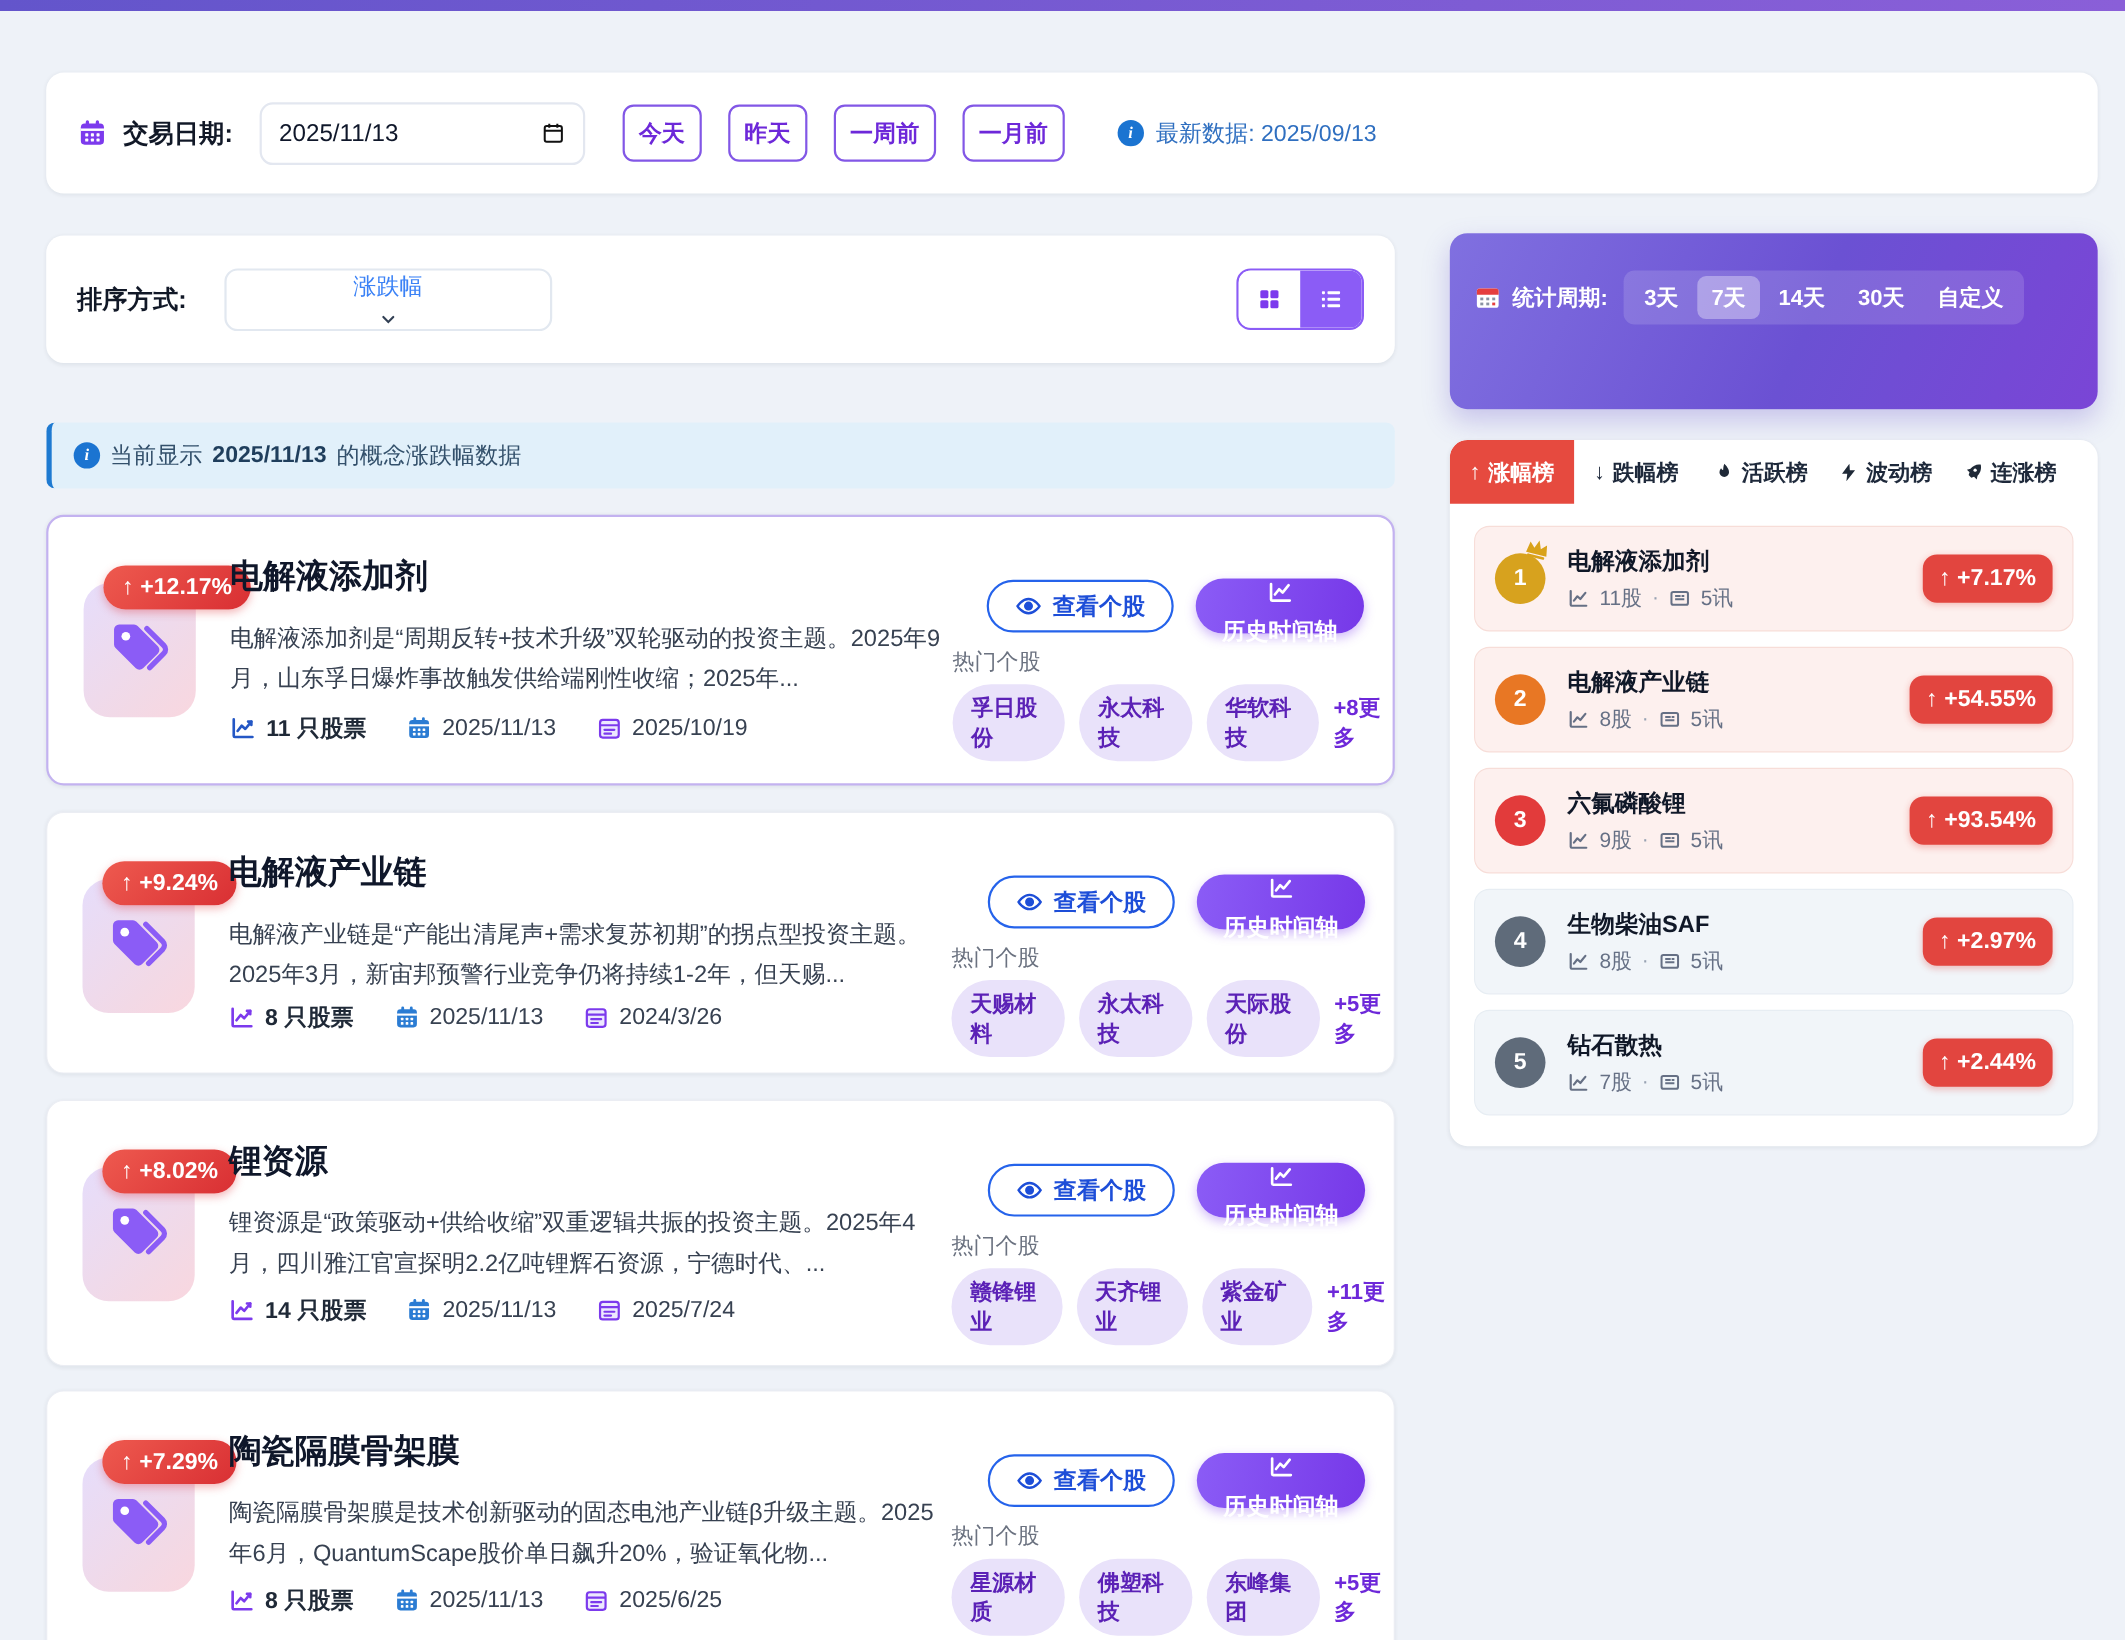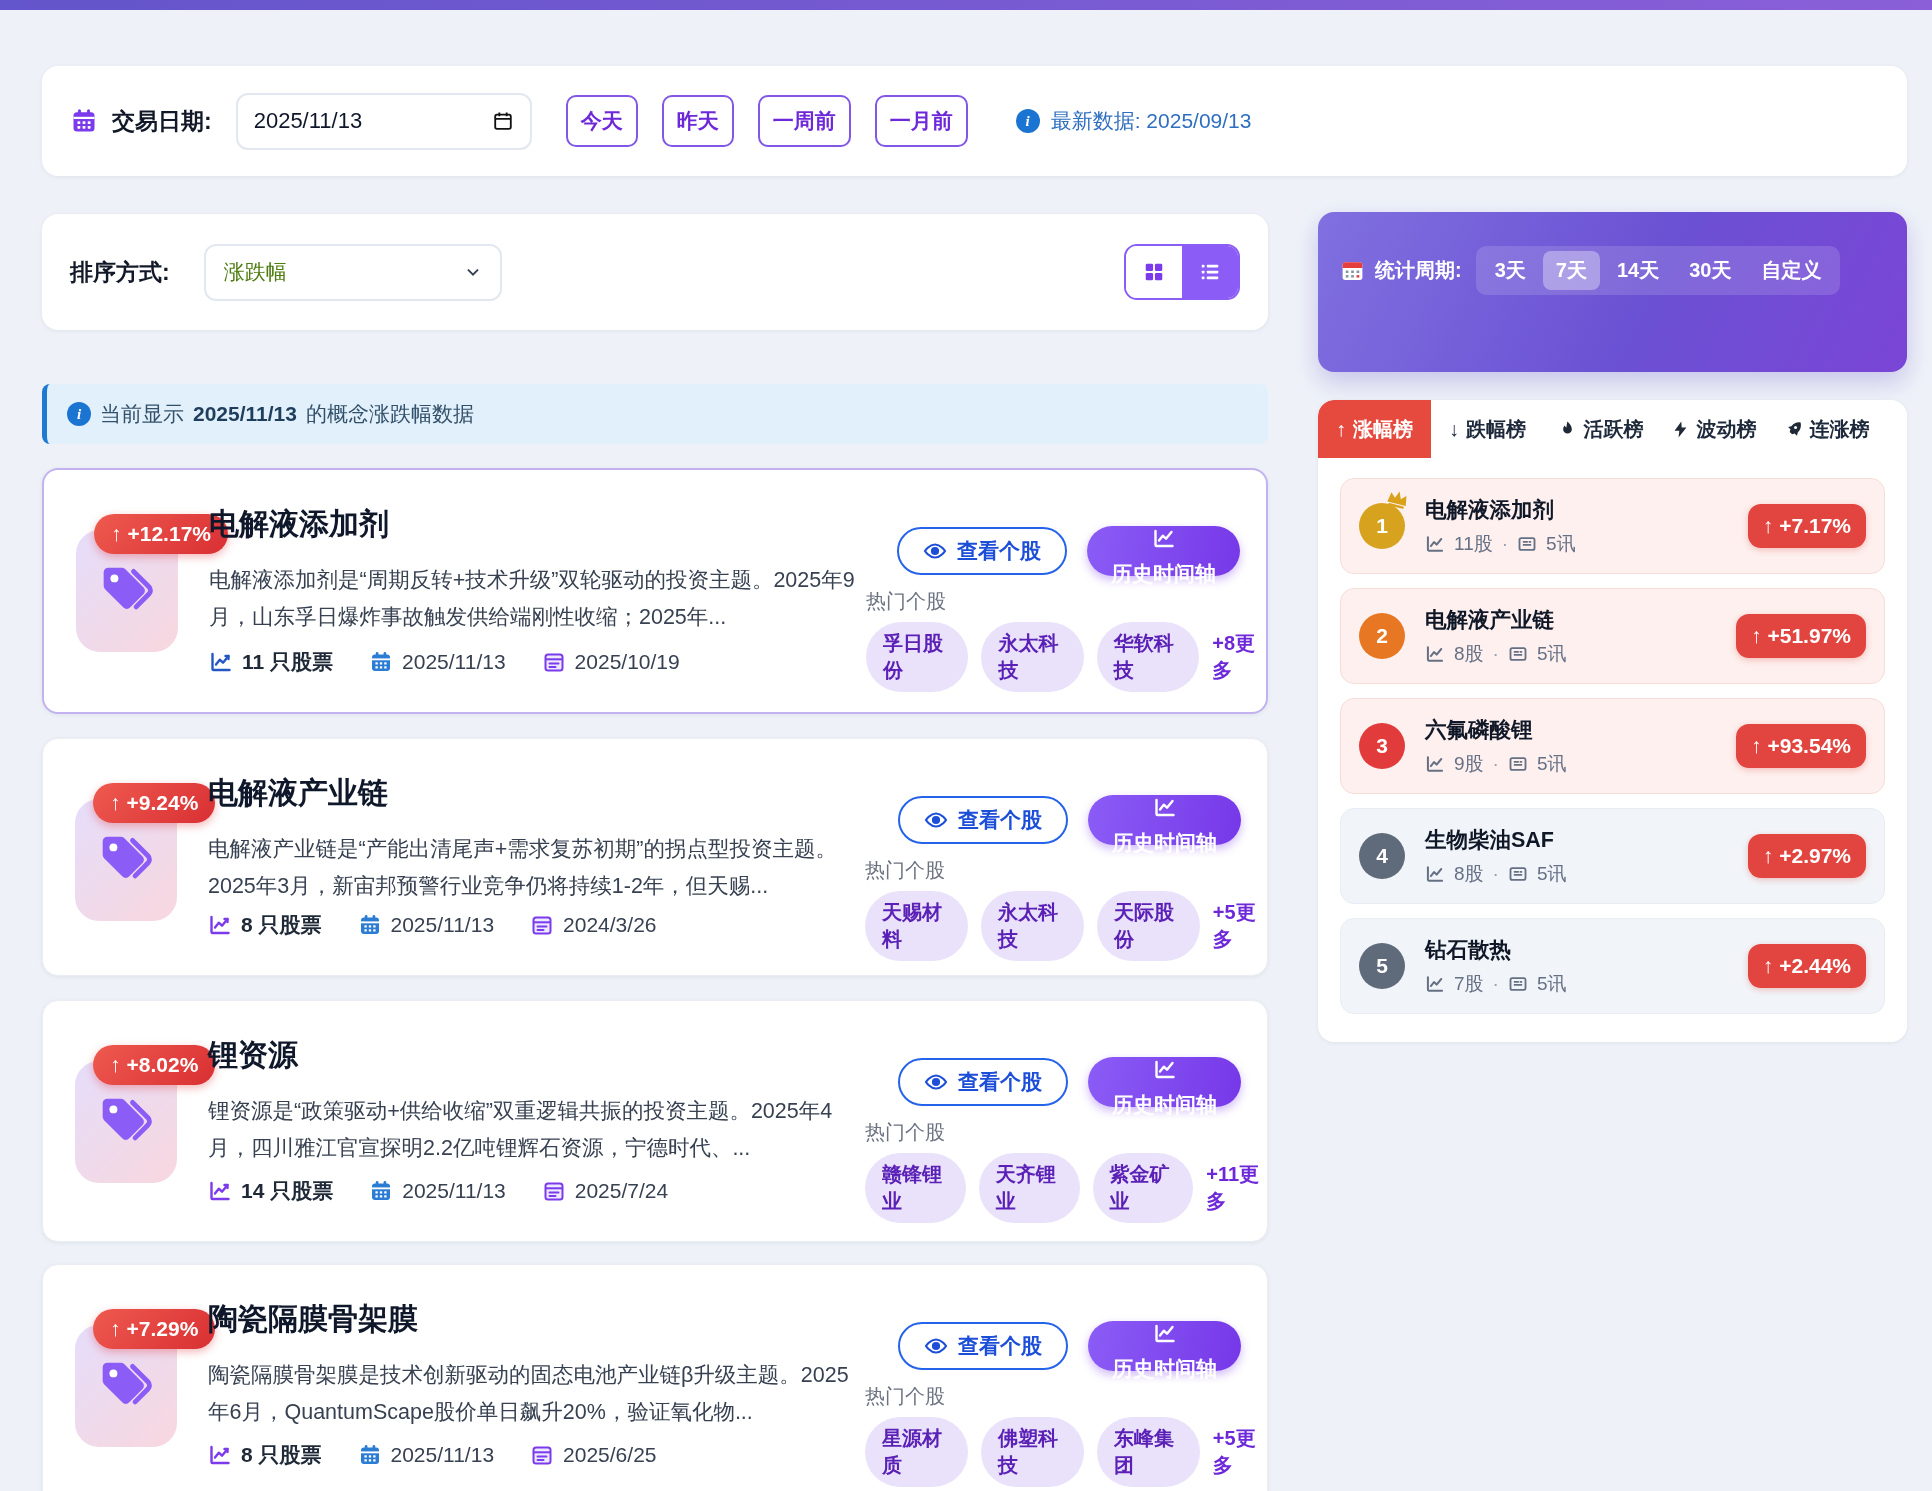--- a/index.html
+++ b/index.html
@@ -23,21 +23,21 @@
   .info-dot{width:24px;height:24px;border-radius:50%;background:#1b74d1;color:#fff;display:flex;
             align-items:center;justify-content:center;font-size:15px;font-weight:bold;font-style:italic;
             font-family:"Liberation Serif",serif;flex-shrink:0;}
   .info-dot::after{content:"i";}
 
   
   .sort-card{left:42px;top:214px;width:1226px;height:116px;display:flex;align-items:center;padding:0 28px;}
   .sort-label{font-size:23px;font-weight:bold;}
   .select{width:298px;height:57px;border:2px solid #e2e8f0;border-radius:12px;margin-left:34px;
           display:flex;align-items:center;justify-content:space-between;padding:0 18px;
-          font-size:21px;color:#4d7c0f;box-sizing:border-box;background:#fff;}
+          font-size:21px;color:#3b82f6;box-sizing:border-box;background:#fff;flex-direction:column;}
   .toggle{margin-left:auto;display:flex;height:52px;border:2px solid #8b5cf6;border-radius:13px;overflow:hidden;}
   .seg{width:56px;display:flex;align-items:center;justify-content:center;}
   .seg.grid{background:#fff;}
   .seg.list{background:#8b5cf6;}
 
   
   .banner{position:absolute;left:42px;top:384px;width:1226px;height:60px;background:#e1f0fa;
           border-left:5px solid #1e7ad1;border-radius:8px;display:flex;align-items:center;gap:9px;
           padding:0 20px;box-sizing:border-box;font-size:21px;color:#33506b;}
   .banner b{color:#1f3e5c;}
@@ -673,21 +673,21 @@
                 <svg width="20" height="20" viewBox="0 0 24 24" fill="none" stroke="#667085" stroke-width="2.2">
                   <rect x="3" y="5" width="18" height="14" rx="2"></rect>
                   <path d="M7 9.5h6M7 13h10M14 9.5h3"></path>
                 </svg>
               </span>
             <span>5讯</span>
           </span>
         </div>
         <span class="rank-badge">
             <span class="arrow-up"></span>
-            <span>+51.97%</span>
+            <span>+54.55%</span>
           </span>
       </div>
 
       <div class="rank-item hot">
         <div class="rank-circle-wrap">
           <div class="rank-circle c3">3</div>
         </div>
         <div class="rank-info">
           <span class="rank-title">六氟磷酸锂</span>
           <span class="rank-meta">

